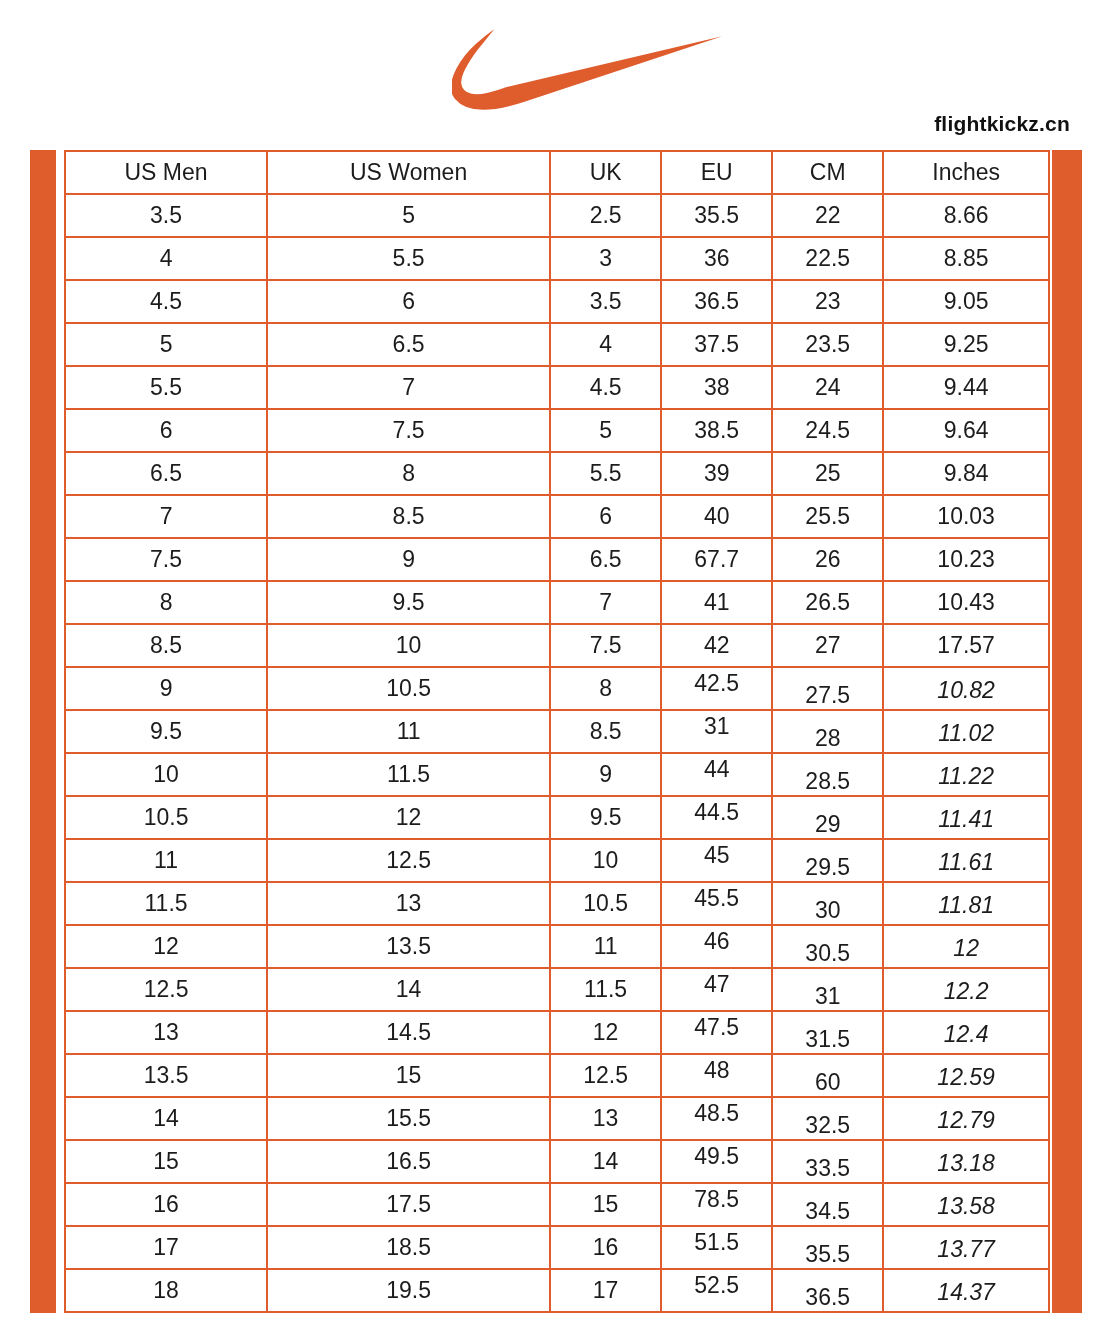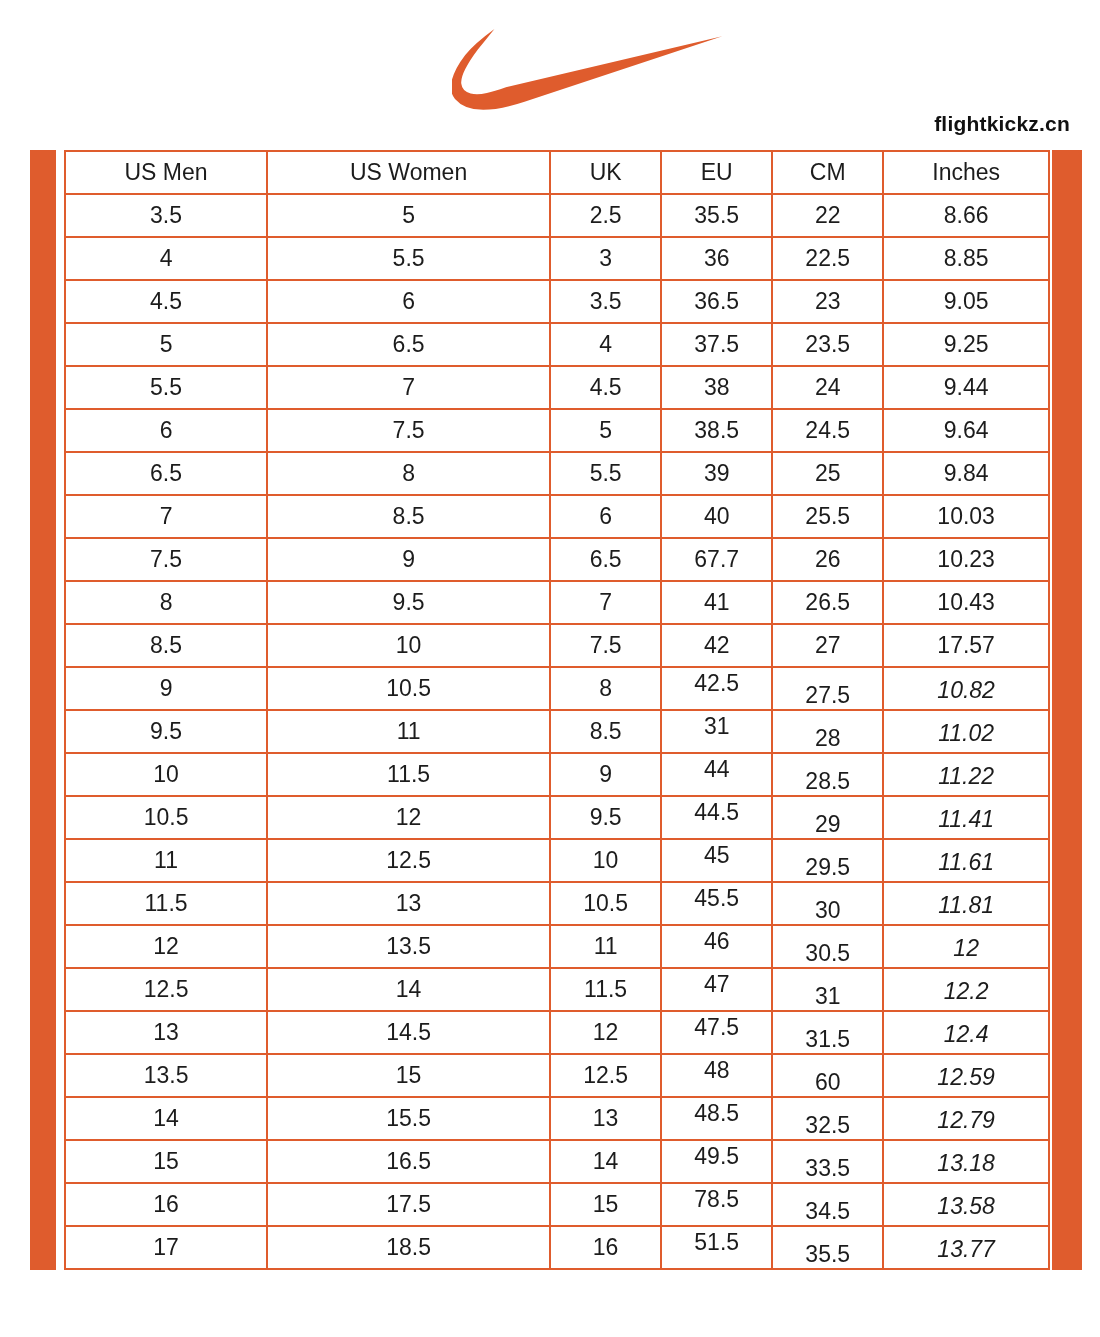--- a/index.html
+++ b/index.html
@@ -265,16 +265,24 @@
           <td class="lo-b">13.58</td>
         </tr>
         <tr>
           <td>17</td>
           <td>18.5</td>
           <td>16</td>
           <td class="hi">51.5</td>
           <td class="lo-a">35.5</td>
           <td class="lo-b">13.77</td>
         </tr>
+        <tr>
+          <td>18</td>
+          <td>19.5</td>
+          <td>17</td>
+          <td class="hi">52.5</td>
+          <td class="lo-a">36.5</td>
+          <td class="lo-b">14.37</td>
+        </tr>
       </tbody>
   </table>
   <div class="accent-bar right"></div>
 </div>
 
 </body></html>

